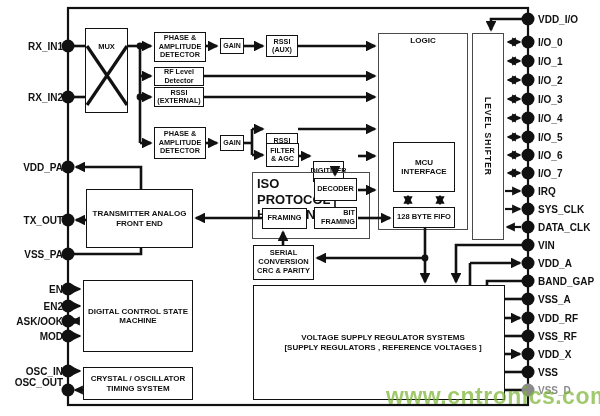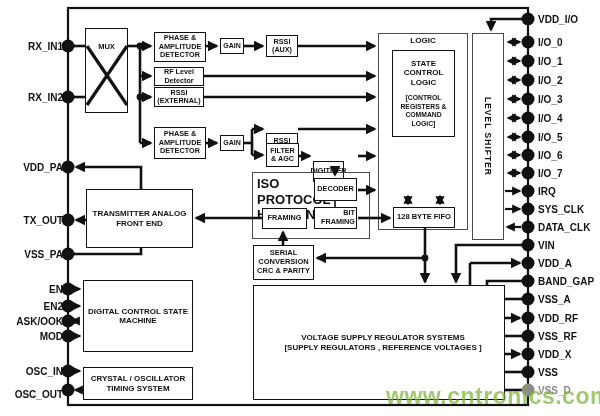--- a/index.html
+++ b/index.html
@@ -105,25 +105,24 @@
   </div>
 
   <div class="blk" style="left:253px;top:245px;width:61px;height:35px;">
     <span>SERIAL CONVERSION CRC &amp; PARITY</span>
   </div>
 
   <div class="blk ctr" style="left:378px;top:33px;width:90px;height:197px;">
     <div class="ctr-label">LOGIC</div>
   </div>
 
-  <div class="blk col f80" style="left:392px;top:50px;width:63px;height:87px;">
-    <span>STATE CONTROL LOGIC</span>
-    <span class="scl-sub">[CONTROL REGISTERS &amp; COMMAND LOGIC]</span>
-  </div>
-
+
+  <div class="blk f80" style="left:393px;top:142px;width:62px;height:50px;">
+    <span>MCU INTERFACE</span>
+  </div>
 
   <div class="blk" style="left:393px;top:207px;width:62px;height:21px;">
     <span>128 BYTE FIFO</span>
   </div>
 
   <div class="blk ctr vtext" style="left:472px;top:33px;width:32px;height:207px;">
     <span>LEVEL SHIFTER</span>
   </div>
 
   <div class="blk f80" style="left:83px;top:280px;width:110px;height:72px;">
@@ -282,21 +281,21 @@
   <div class="plabel pl" style="top:46px">RX_IN1</div>
   <div class="plabel pl" style="top:97px">RX_IN2</div>
   <div class="plabel pl" style="top:167px">VDD_PA</div>
   <div class="plabel pl" style="top:220px">TX_OUT</div>
   <div class="plabel pl" style="top:254px">VSS_PA</div>
   <div class="plabel pl" style="top:289px">EN</div>
   <div class="plabel pl" style="top:306px">EN2</div>
   <div class="plabel pl" style="top:321px">ASK/OOK</div>
   <div class="plabel pl" style="top:336px">MOD</div>
   <div class="plabel pl" style="top:371px">OSC_IN</div>
-  <div class="plabel pl" style="top:394px">OSC_OUT</div>
+  <div class="plabel pl" style="top:382px">OSC_OUT</div>
 
   <div class="plabel pr" style="top:19px">VDD_I/O</div>
   <div class="plabel pr" style="top:42px">I/O_0</div>
   <div class="plabel pr" style="top:61px">I/O_1</div>
   <div class="plabel pr" style="top:80px">I/O_2</div>
   <div class="plabel pr" style="top:99px">I/O_3</div>
   <div class="plabel pr" style="top:118px">I/O_4</div>
   <div class="plabel pr" style="top:137px">I/O_5</div>
   <div class="plabel pr" style="top:155px">I/O_6</div>
   <div class="plabel pr" style="top:173px">I/O_7</div>

